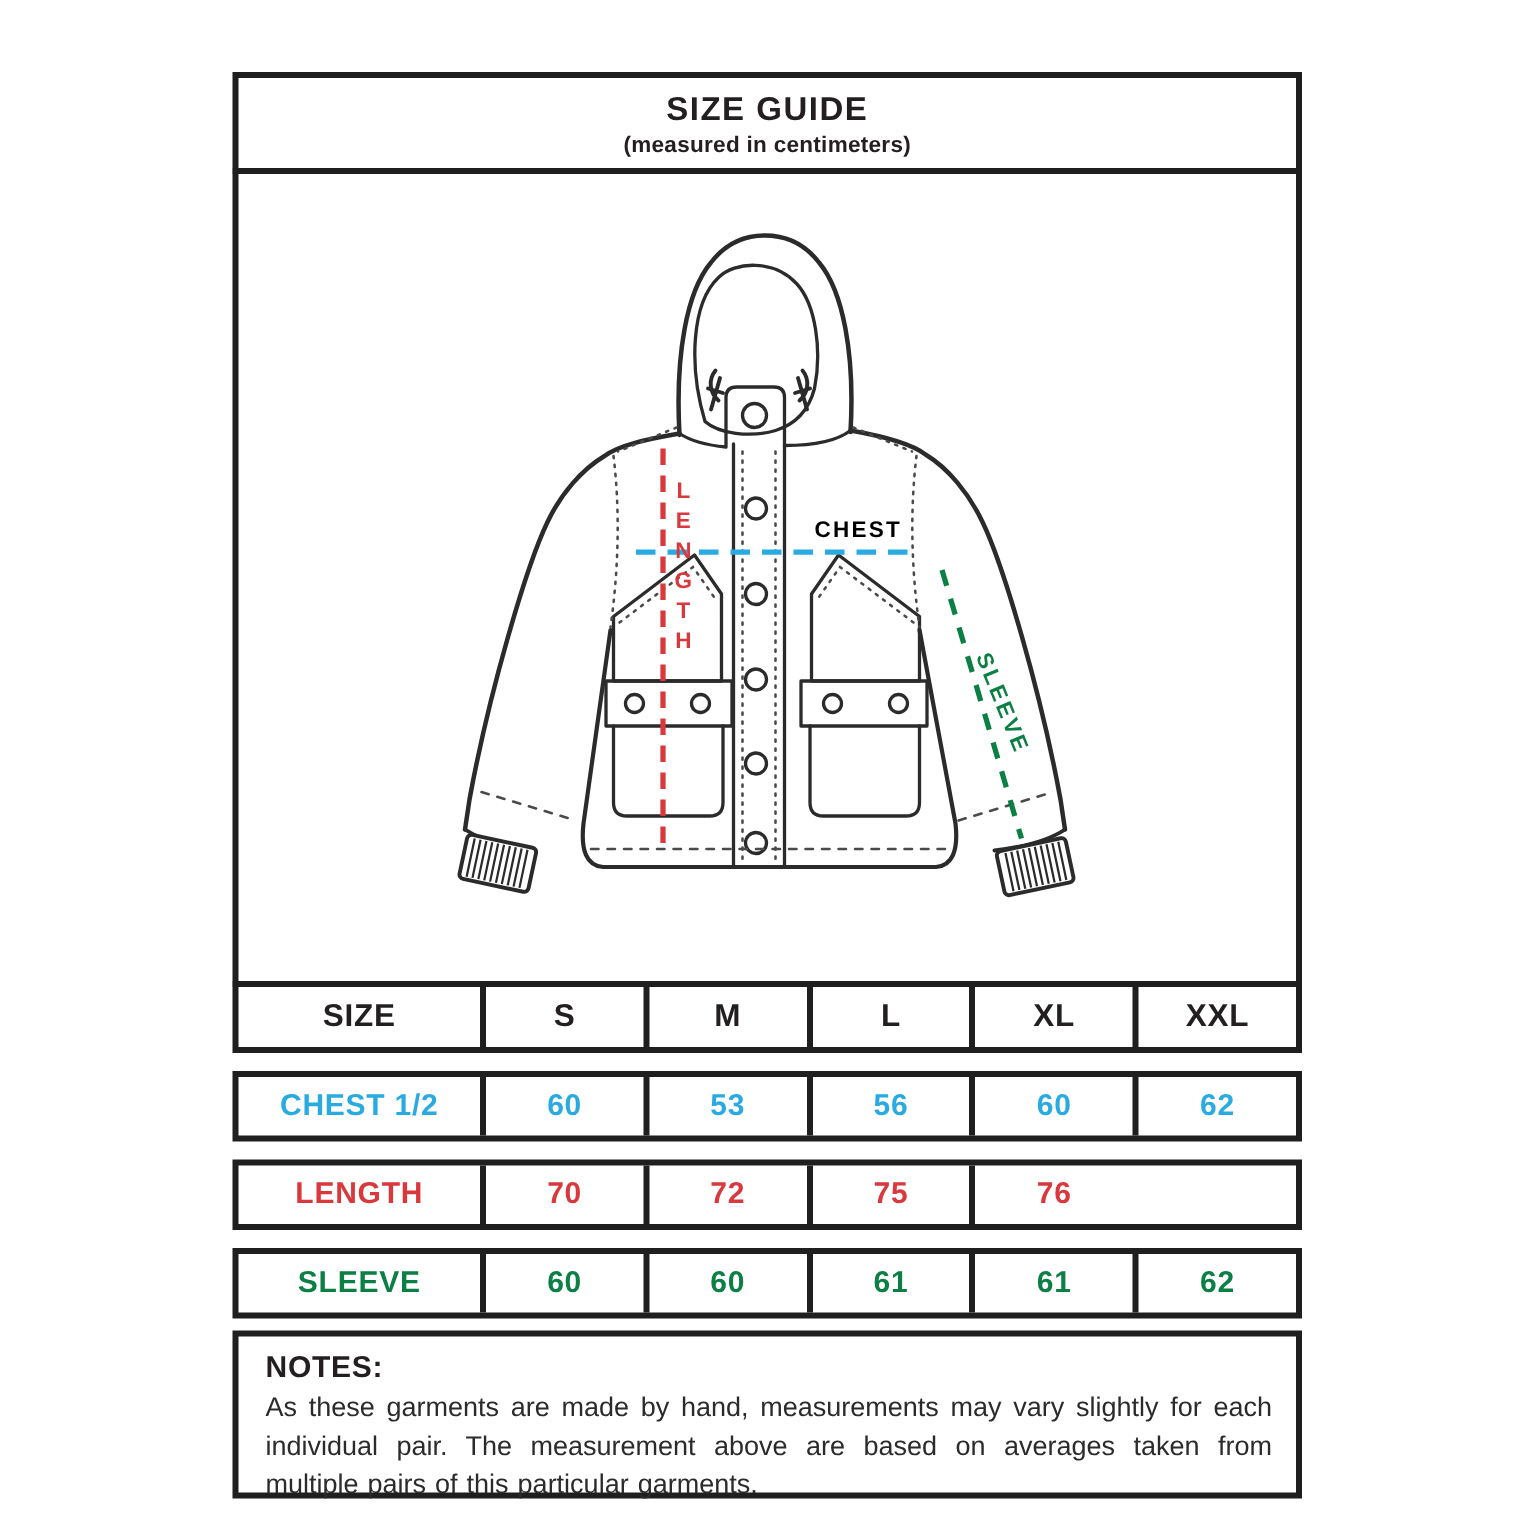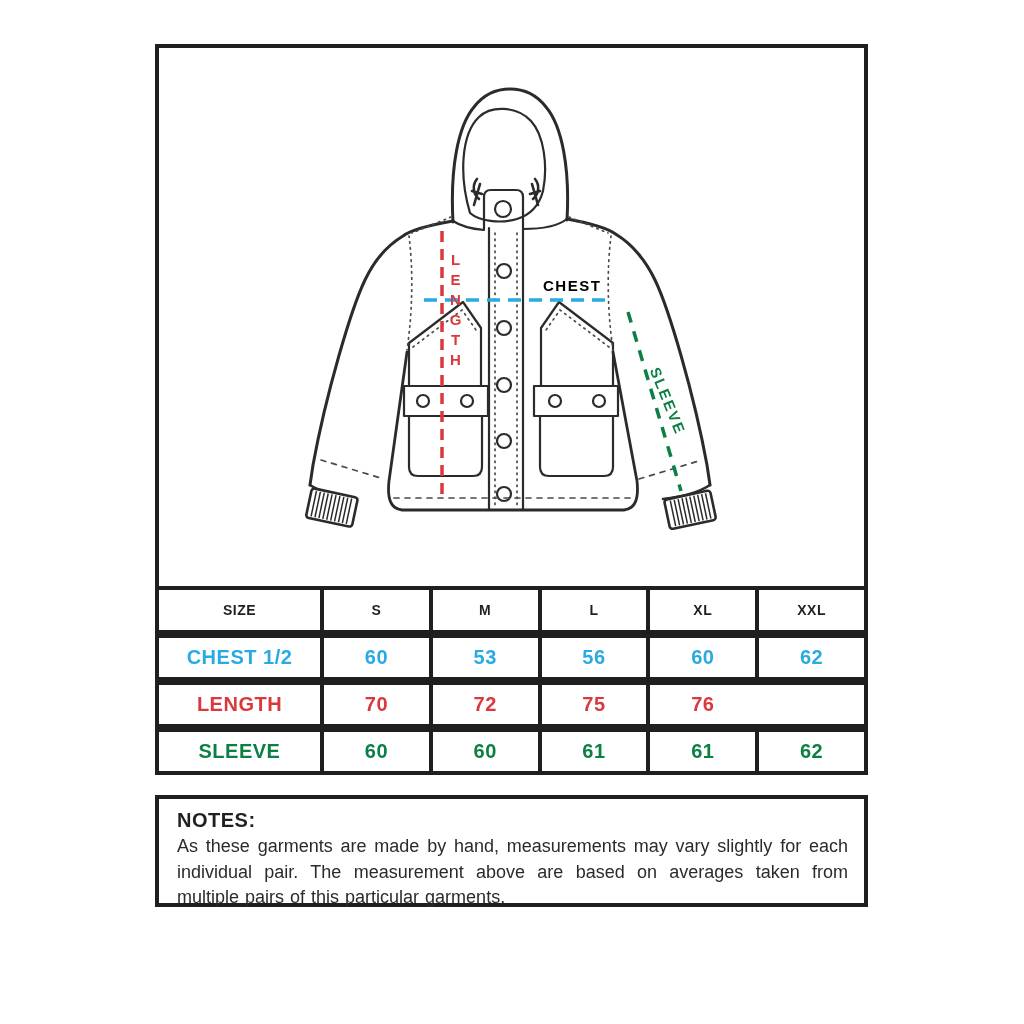--- a/index.html
+++ b/index.html
@@ -18,36 +18,40 @@
   
   .diagram-box { margin-top:-4px; height:546px; position:relative; }
   .diagram-box svg { position:absolute; left:0; top:0; width:705px; height:538px; }
   .meas-label { position:absolute; font-size:15px; font-weight:700; white-space:nowrap; }
   .label-chest { left:384px; top:229px; letter-spacing:1.5px; }
   .label-length { left:288px; top:203px; writing-mode:vertical-lr; text-orientation:upright; letter-spacing:3px; }
   .label-sleeve { left:509px; top:353px; transform:translate(-50%,-50%) rotate(68deg); letter-spacing:2px; }
 
   
   .trow { margin-top:-4px; display:grid; grid-template-columns:161px repeat(5, 1fr); height:48px; }
-  .trow.gap { margin-top:0; height:47px; }
+  .trow.gap { margin-top:12px; height:47px; }
   .cell { display:flex; align-items:center; justify-content:center; border-left:4px solid #1f1f1f; font-size:20px; font-weight:700; letter-spacing:0.5px; }
   .cell:first-child { border-left:none; }
-  .header-row .cell { font-size:14px; color:#231f20; }
+  .header-row .cell { font-size:21px; color:#231f20; }
 
   
-  .notes-box { margin-top:20px; height:112px; padding:10px 16px 10px 18px; }
+  .notes-box { margin-top:8px; height:112px; padding:10px 16px 10px 18px; }
   .notes-heading { font-size:20px; font-weight:700; letter-spacing:0.5px; margin-bottom:2px; }
   .notes-body { font-size:18px; line-height:1.42; text-align:justify; color:#2b2b2b; word-spacing:1px; }
 </style>
 </head>
 <body>
 
 <div class="canvas">
   <div class="sheet">
 
+    <div class="box title-box">
+      <div class="title">SIZE GUIDE</div>
+      <div class="subtitle">(measured in centimeters)</div>
+    </div>
 
     <div class="box diagram-box">
       <svg viewBox="159 120 705 538" aria-hidden="true">
 
         <g fill="none" stroke="#2b2b2b" stroke-width="3" stroke-linecap="round" stroke-linejoin="round">
 
           <path d="M453,294 C450,240 458,198 474,179 C484,166 497,161 510,161 C523,161 536,166 546,179 C562,198 570,240 567,292"></path>
 
           <path d="M453,293 C430,297 412,301 403,308 C388,317 374,333 365,352 C351,381 326,466 313,537 L310,557"></path>
           <path d="M567,291 C590,295 608,300 617,307 C632,316 646,333 655,352 C669,381 694,466 707,537 L710,557"></path>

